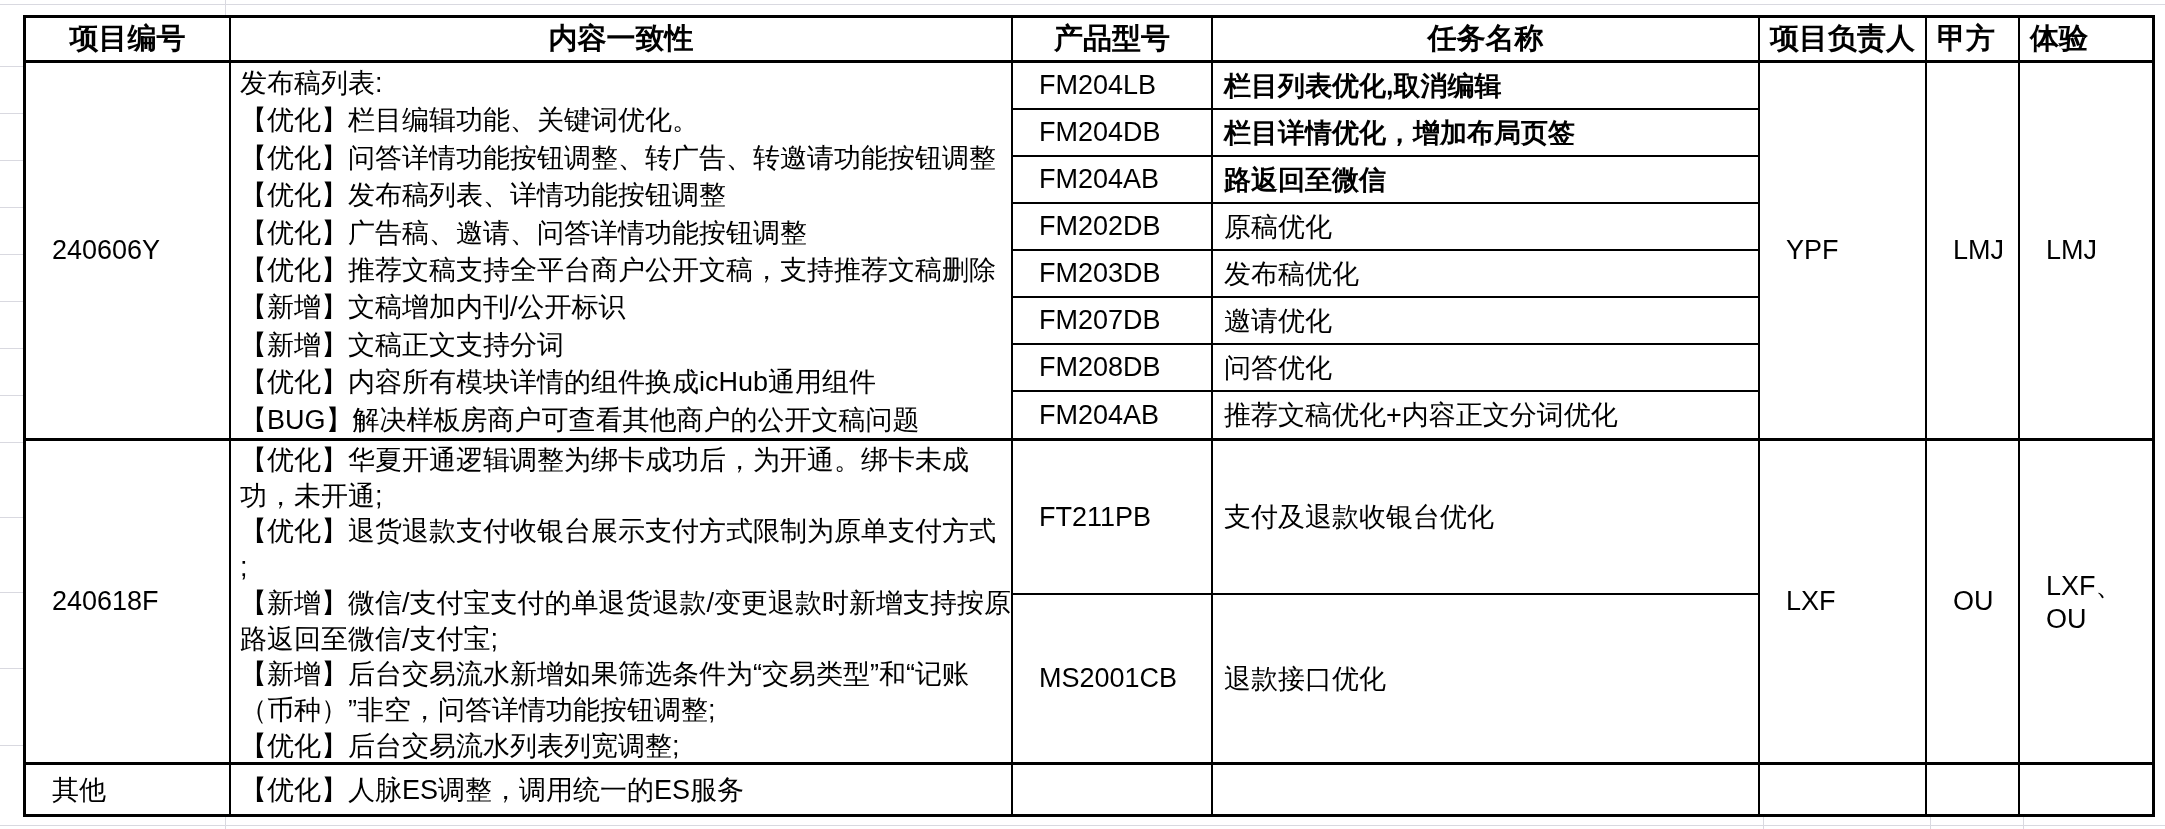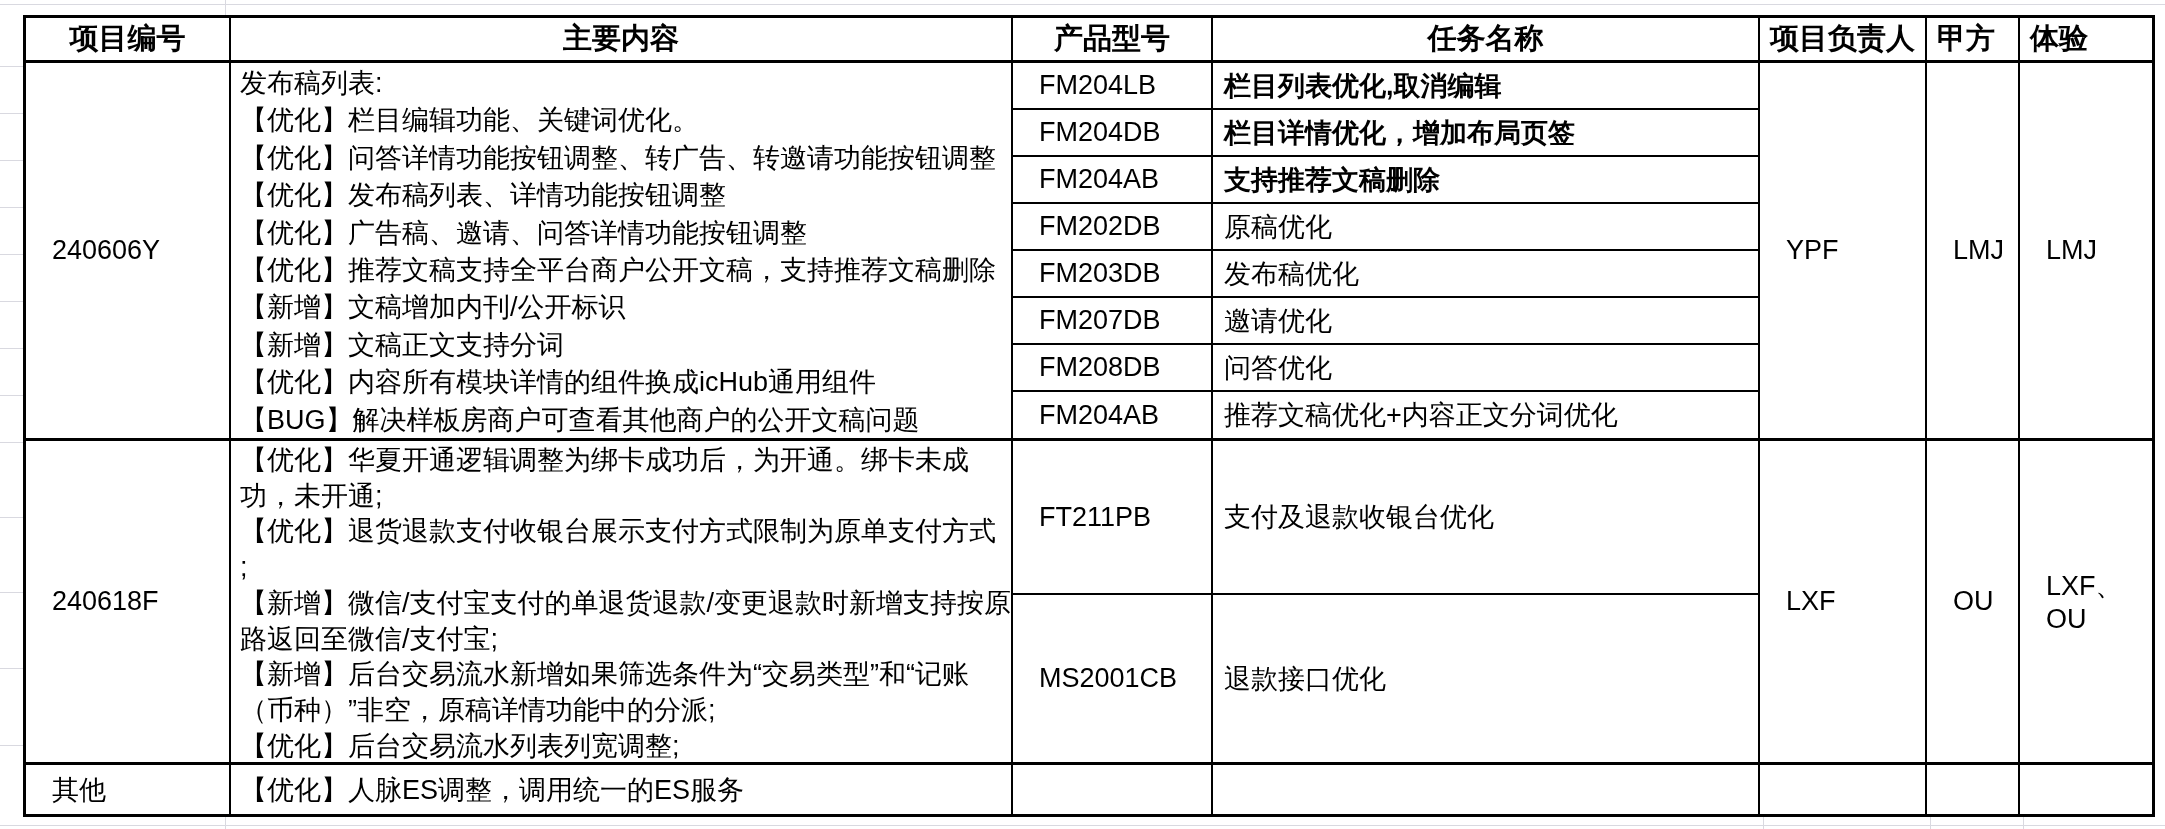--- a/index.html
+++ b/index.html
@@ -60,21 +60,21 @@
       <div class="gl" style="left: 0px; top: 668px; width: 23px; height: 1px;"></div>
       <div class="gl" style="left: 0px; top: 745px; width: 23px; height: 1px;"></div>
       <div class="gl" style="left: 225px; top: 0px; width: 1px; height: 15px;"></div>
       <div class="gl" style="left: 225px; top: 817px; width: 1px; height: 12px;"></div>
       <div class="gl" style="left: 1763px; top: 817px; width: 1px; height: 12px;"></div>
       <div class="gl" style="left: 1930px; top: 817px; width: 1px; height: 12px;"></div>
       <div class="gl" style="left: 2023px; top: 817px; width: 1px; height: 12px;"></div>
     </div>
   <div id="grid" style="grid-template-columns: 205px 782px 200px 547px 167px 93px 132px; grid-template-rows: 45px 47px 47px 47px 47px 47px 47px 47px 49px 154px 170px 49px;">
       <div class="cell hcell tb" style="grid-area: 1 / 1;">项目编号</div>
-      <div class="cell hcell tb" style="grid-area: 1 / 2;">主要内容</div>
+      <div class="cell hcell tb" style="grid-area: 1 / 2;">内容一致性</div>
       <div class="cell hcell tb" style="grid-area: 1 / 3;">产品型号</div>
       <div class="cell hcell tb" style="grid-area: 1 / 4;">任务名称</div>
       <div class="cell hcell tb hleft" style="grid-area: 1 / 5;">项目负责人</div>
       <div class="cell hcell tb hleft" style="grid-area: 1 / 6;">甲方</div>
       <div class="cell hcell tb hleft lc" style="grid-area: 1 / 7;">体验</div>
       <div class="cell idcell tb" style="grid-area: 2 / 1 / span 8;">240606Y</div>
       <div class="cell contentcell tb" style="grid-area: 2 / 2 / span 8;">
         <div class="line" style="line-height: 37.4px;">发布稿列表:</div>
         <div class="line" style="line-height: 37.4px;">【优化】栏目编辑功能、关键词优化。</div>
         <div class="line" style="line-height: 37.4px;">【优化】问答详情功能按钮调整、转广告、转邀请功能按钮调整</div>
@@ -84,21 +84,21 @@
         <div class="line" style="line-height: 37.4px;">【新增】文稿增加内刊/公开标识</div>
         <div class="line" style="line-height: 37.4px;">【新增】文稿正文支持分词</div>
         <div class="line" style="line-height: 37.4px;">【优化】内容所有模块详情的组件换成icHub通用组件</div>
         <div class="line" style="line-height: 37.4px;">【BUG】解决样板房商户可查看其他商户的公开文稿问题</div>
       </div>
       <div class="cell modelcell" style="grid-area: 2 / 3;">FM204LB</div>
       <div class="cell taskcell bold" style="grid-area: 2 / 4;">栏目列表优化,取消编辑</div>
       <div class="cell modelcell" style="grid-area: 3 / 3;">FM204DB</div>
       <div class="cell taskcell bold" style="grid-area: 3 / 4;">栏目详情优化，增加布局页签</div>
       <div class="cell modelcell" style="grid-area: 4 / 3;">FM204AB</div>
-      <div class="cell taskcell bold" style="grid-area: 4 / 4;">支持推荐文稿删除</div>
+      <div class="cell taskcell bold" style="grid-area: 4 / 4;">路返回至微信</div>
       <div class="cell modelcell" style="grid-area: 5 / 3;">FM202DB</div>
       <div class="cell taskcell" style="grid-area: 5 / 4;">原稿优化</div>
       <div class="cell modelcell" style="grid-area: 6 / 3;">FM203DB</div>
       <div class="cell taskcell" style="grid-area: 6 / 4;">发布稿优化</div>
       <div class="cell modelcell" style="grid-area: 7 / 3;">FM207DB</div>
       <div class="cell taskcell" style="grid-area: 7 / 4;">邀请优化</div>
       <div class="cell modelcell" style="grid-area: 8 / 3;">FM208DB</div>
       <div class="cell taskcell" style="grid-area: 8 / 4;">问答优化</div>
       <div class="cell modelcell tb" style="grid-area: 9 / 3;">FM204AB</div>
       <div class="cell taskcell tb" style="grid-area: 9 / 4;">推荐文稿优化+内容正文分词优化</div>
@@ -107,21 +107,21 @@
       <div class="cell expcell tb lc" style="grid-area: 2 / 7 / span 8;">LMJ</div>
       <div class="cell idcell tb" style="grid-area: 10 / 1 / span 2;">240618F</div>
       <div class="cell contentcell tb" style="grid-area: 10 / 2 / span 2;">
         <div class="line" style="line-height: 35.7px;">【优化】华夏开通逻辑调整为绑卡成功后，为开通。绑卡未成</div>
         <div class="line" style="line-height: 35.7px;">功，未开通;</div>
         <div class="line" style="line-height: 35.7px;">【优化】退货退款支付收银台展示支付方式限制为原单支付方式</div>
         <div class="line" style="line-height: 35.7px;">;</div>
         <div class="line" style="line-height: 35.7px;">【新增】微信/支付宝支付的单退货退款/变更退款时新增支持按原</div>
         <div class="line" style="line-height: 35.7px;">路返回至微信/支付宝;</div>
         <div class="line" style="line-height: 35.7px;">【新增】后台交易流水新增如果筛选条件为“交易类型”和“记账</div>
-        <div class="line" style="line-height: 35.7px;">（币种）”非空，原稿详情功能中的分派;</div>
+        <div class="line" style="line-height: 35.7px;">（币种）”非空，问答详情功能按钮调整;</div>
         <div class="line" style="line-height: 35.7px;">【优化】后台交易流水列表列宽调整;</div>
       </div>
       <div class="cell modelcell" style="grid-area: 10 / 3;">FT211PB</div>
       <div class="cell taskcell" style="grid-area: 10 / 4;">支付及退款收银台优化</div>
       <div class="cell modelcell tb" style="grid-area: 11 / 3;">MS2001CB</div>
       <div class="cell taskcell tb" style="grid-area: 11 / 4;">退款接口优化</div>
       <div class="cell ownercell tb" style="grid-area: 10 / 5 / span 2;">LXF</div>
       <div class="cell partycell tb" style="grid-area: 10 / 6 / span 2;">OU</div>
       <div class="cell expcell tb lc" style="grid-area: 10 / 7 / span 2;">LXF、OU</div>
       <div class="cell idcell lr" style="grid-area: 12 / 1;">其他</div>

